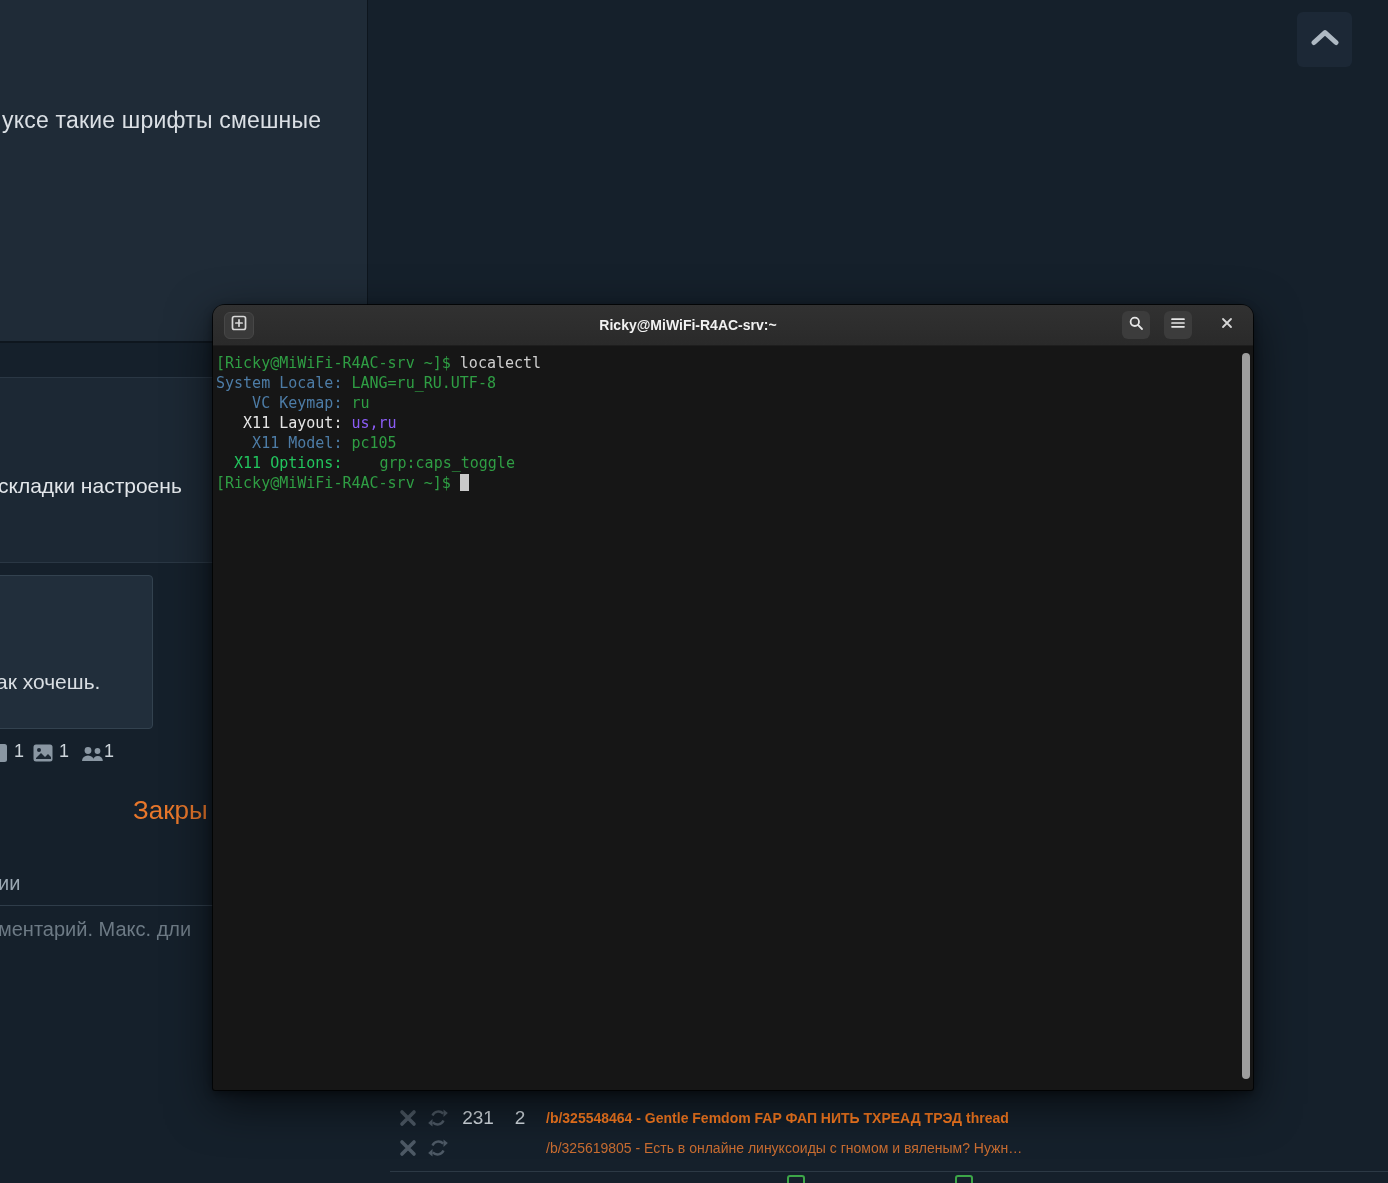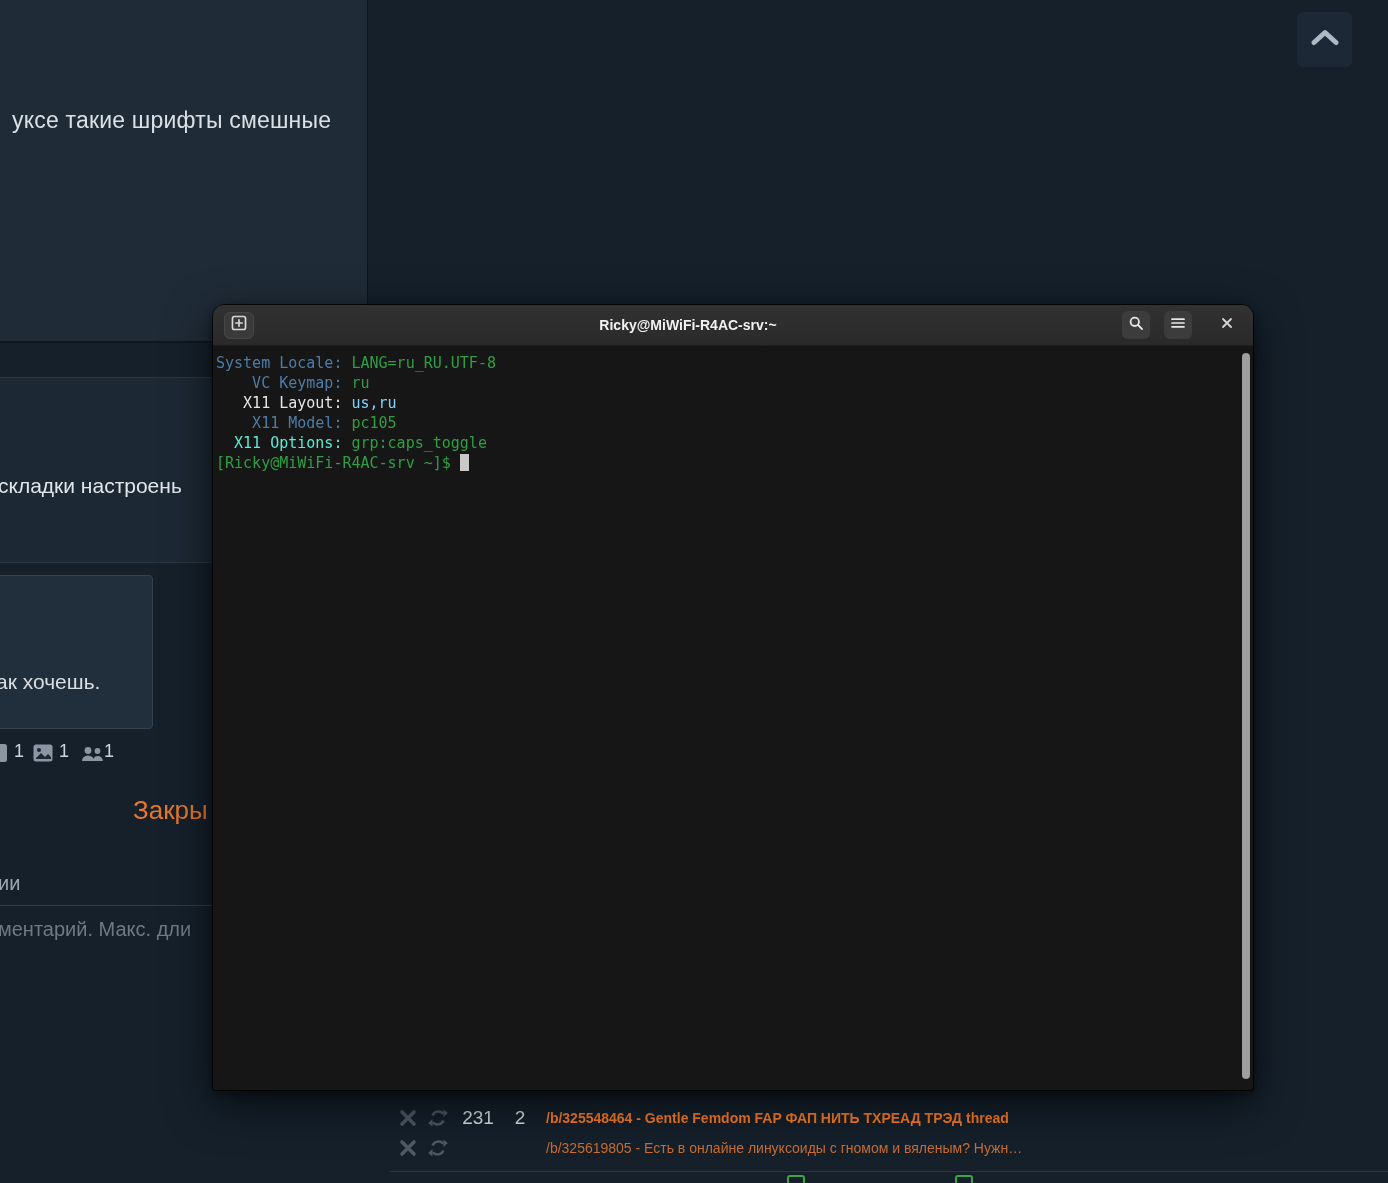--- a/index.html
+++ b/index.html
@@ -4,21 +4,21 @@
 <style>
   * { margin:0; padding:0; box-sizing:border-box; }
   html,body { background:#0d141b; }
   body { font-family:"Liberation Sans", sans-serif; }
 
   .canvas { position:relative; width:1388px; height:1183px; background:#15202b; overflow:hidden; }
 
   
   .panel-topleft { position:absolute; left:0; top:0; width:368px; height:343px;
     background:#1f2b37; border-right:1px solid #0d151d; border-bottom:2px solid #0e161e; }
-  .thread-title { position:absolute; left:12px; top:107px; font-size:23px; color:#dbe0e5; letter-spacing:.2px; }
+  .thread-title { position:absolute; left:2px; top:107px; font-size:23px; color:#dbe0e5; letter-spacing:.2px; }
 
   .panel-post { position:absolute; left:0; top:377px; width:300px; height:186px;
     background:#1c2834; border-top:1px solid #2a3744; border-bottom:1px solid #2a3744; }
   .post-text { position:absolute; left:-2px; top:474px; font-size:21px; color:#e2e6ea; }
 
   .reply-card { position:absolute; left:-40px; top:575px; width:193px; height:154px;
     background:#212e3b; border:1px solid #33424f; border-radius:4px; }
   .reply-card-text { position:absolute; left:-4px; top:670px; font-size:21px; color:#d9dee3; }
 
   .attach-row { position:absolute; left:0; top:740px; height:26px; }
@@ -197,24 +197,25 @@
           <span>
             <svg width="14" height="14" viewBox="0 0 14 14">
                 <path d="M3 3 L11 11 M11 3 L3 11" stroke="#d6d6d6" stroke-width="1.8" stroke-linecap="round"></path>
               </svg>
           </span>
         </div>
       </div>
     </div>
     <div class="term-body">
       <div id="terminal-output">
+          <div class="term-line"><span style="color: rgb(47, 158, 68);">[Ricky@MiWiFi-R4AC-srv ~]$ </span><span style="color: rgb(207, 207, 207);">localectl</span></div>
           <div class="term-line"><span style="color: rgb(77, 124, 166);">System Locale: </span><span style="color: rgb(47, 158, 68);">LANG=ru_RU.UTF-8</span></div>
           <div class="term-line"><span style="color: rgb(77, 124, 166);">    VC Keymap: </span><span style="color: rgb(47, 158, 68);">ru</span></div>
-          <div class="term-line"><span style="color: #e5e5e5;">   X11 Layout: </span><span style="color: #7dd3fc;">us,ru</span></div>
+          <div class="term-line"><span style="color: #e5e5e5;">   X11 Layout: </span><span style="color: #8b5cf6;">us,ru</span></div>
           <div class="term-line"><span style="color: rgb(77, 124, 166);">    X11 Model: </span><span style="color: rgb(47, 158, 68);">pc105</span></div>
-          <div class="term-line"><span style="color: #5eead4; margin-top: 48px;">  X11 Options: </span><span style="color: rgb(47, 158, 68);">grp:caps_toggle</span></div>
+          <div class="term-line"><span style="color: #22c55e; margin-top: 48px;">  X11 Options: </span><span style="color: rgb(47, 158, 68); margin-left: 28px;">grp:caps_toggle</span></div>
           <div class="term-line"><span style="color: rgb(47, 158, 68);">[Ricky@MiWiFi-R4AC-srv ~]$ </span><span class="cursor"></span></div>
         </div>
       <div class="term-scrollbar"></div>
     </div>
   </div>
 
 </div>
 
 </body></html>

